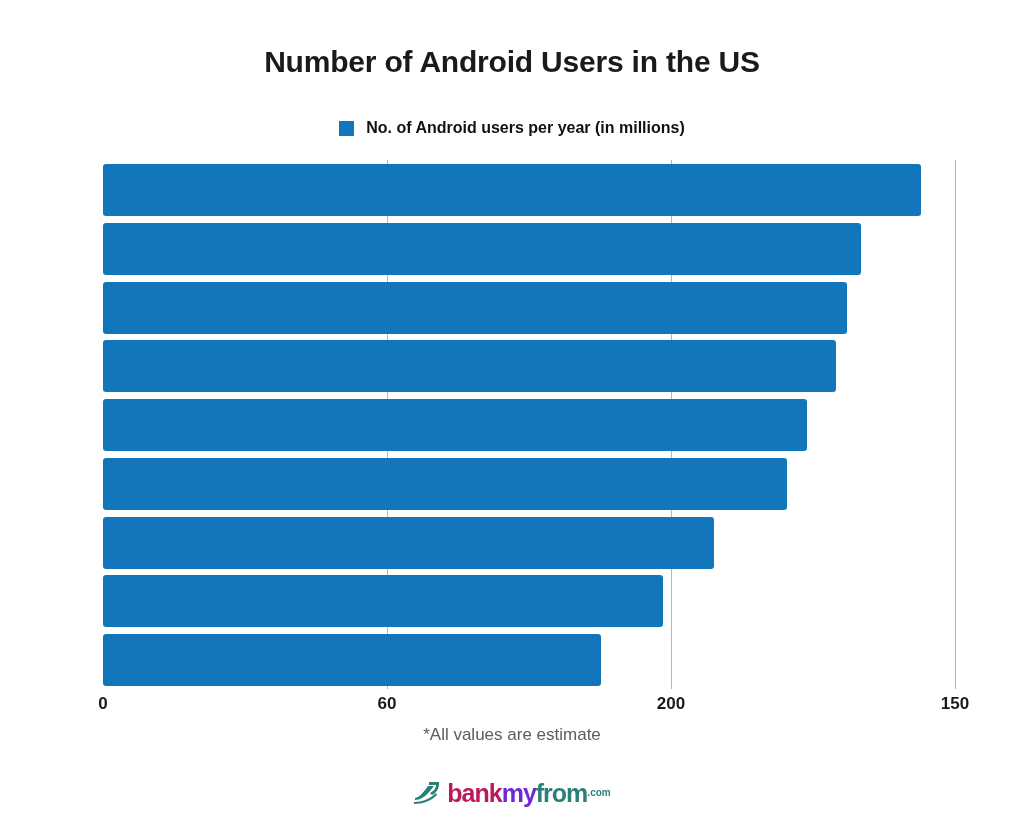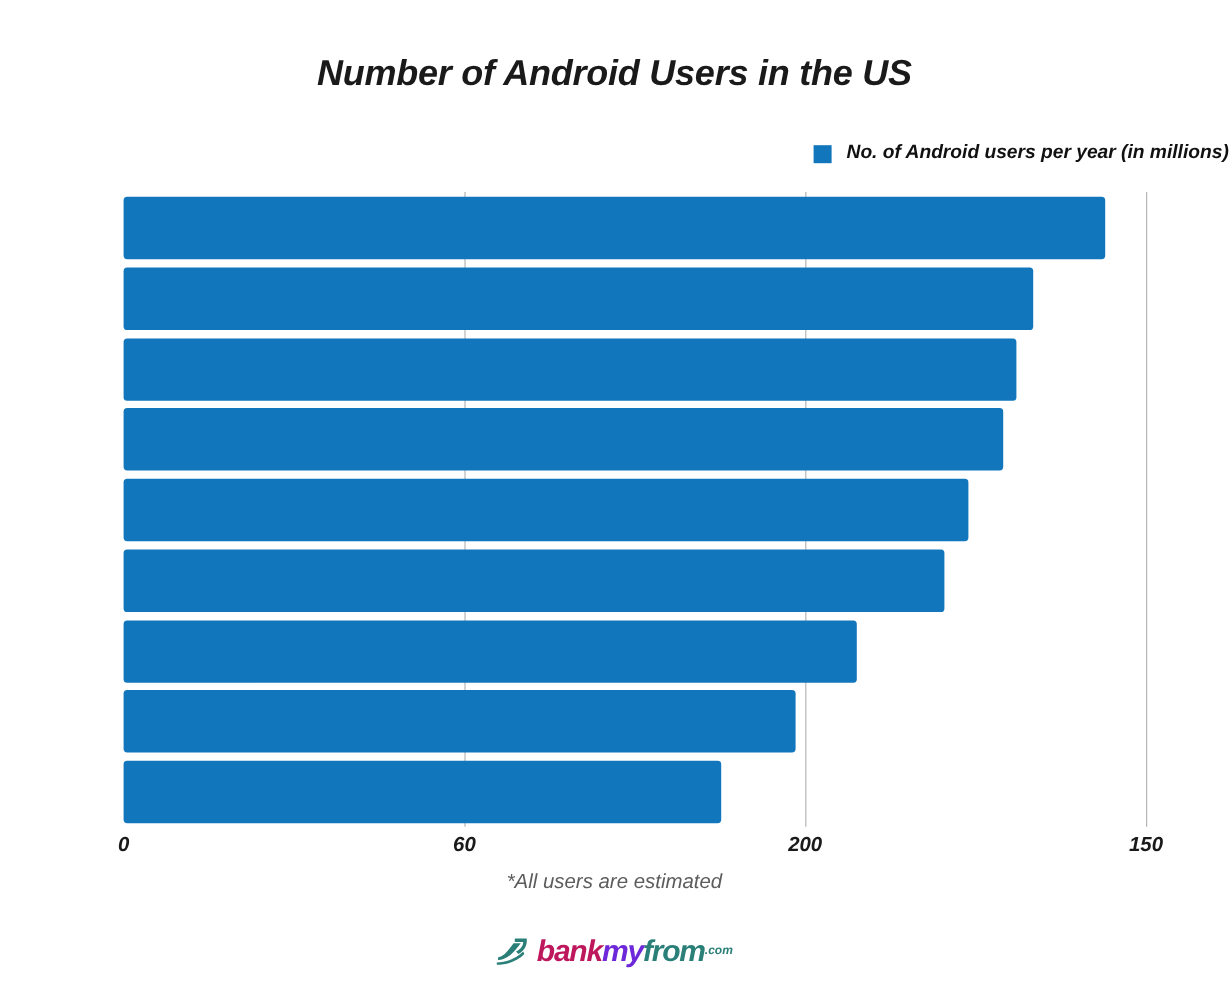--- a/index.html
+++ b/index.html
@@ -11,21 +11,20 @@
     height: 820px;
     background: #ffffff;
     font-family: "Liberation Sans", sans-serif;
     overflow: hidden;
   }
   #page {
     position: relative;
     width: 1024px;
     height: 644px;
     background: #ffffff;
-    font-style: italic;
   }
 
   
   .chart-title {
     position: absolute;
     top: 44px;
     left: 0;
     width: 1024px;
     text-align: center;
     font-size: 30px;
@@ -35,21 +34,21 @@
     line-height: 36px;
   }
 
   
   .legend {
     position: absolute;
     top: 119px;
     left: 0;
     width: 1024px;
     display: flex;
-    justify-content: flex-end;
+    justify-content: center;
     align-items: center;
   }
   .legend-swatch {
     width: 15px;
     height: 15px;
     background: #1276BC;
     margin-right: 12px;
     flex: none;
   }
   .legend-label {
@@ -210,21 +209,21 @@
     <div id="ylabels"></div>
     <div id="xticks">
         <div class="xtick" style="left: 103px;">0</div>
         <div class="xtick" style="left: 387px;">60</div>
         <div class="xtick" style="left: 671px;">200</div>
         <div class="xtick" style="left: 955px;">150</div>
       </div>
   </div>
 
   <div class="footnotes">
-    <div class="footnote">*All users are estimated</div>
+    <div class="footnote">*All values are estimate</div>
   </div>
 
   <div class="logo">
     <svg class="logo-mark" viewBox="0 0 30 26">
       <path d="M2 20 C7 20 12 17 17 11 L21 6 L15 6 L12 10 C9 14 6 17 2 18 Z" fill="#2a8078"></path>
       <path d="M16 2 L26 2 L26 4 C26 9 23 13 19 15 L17 13 C21 11 23 8 23 5 L16 5 Z" fill="#2a8078"></path>
       <path d="M1 22 C9 22 17 19 23 13 L24 15 C18 21 10 24 1 24 Z" fill="#2a8078"></path>
     </svg>
     <span class="logo-text"><span class="logo-bank">bank</span><span class="logo-my">my</span><span class="logo-cell">from</span><span class="logo-tld">.com</span></span>
   </div>

